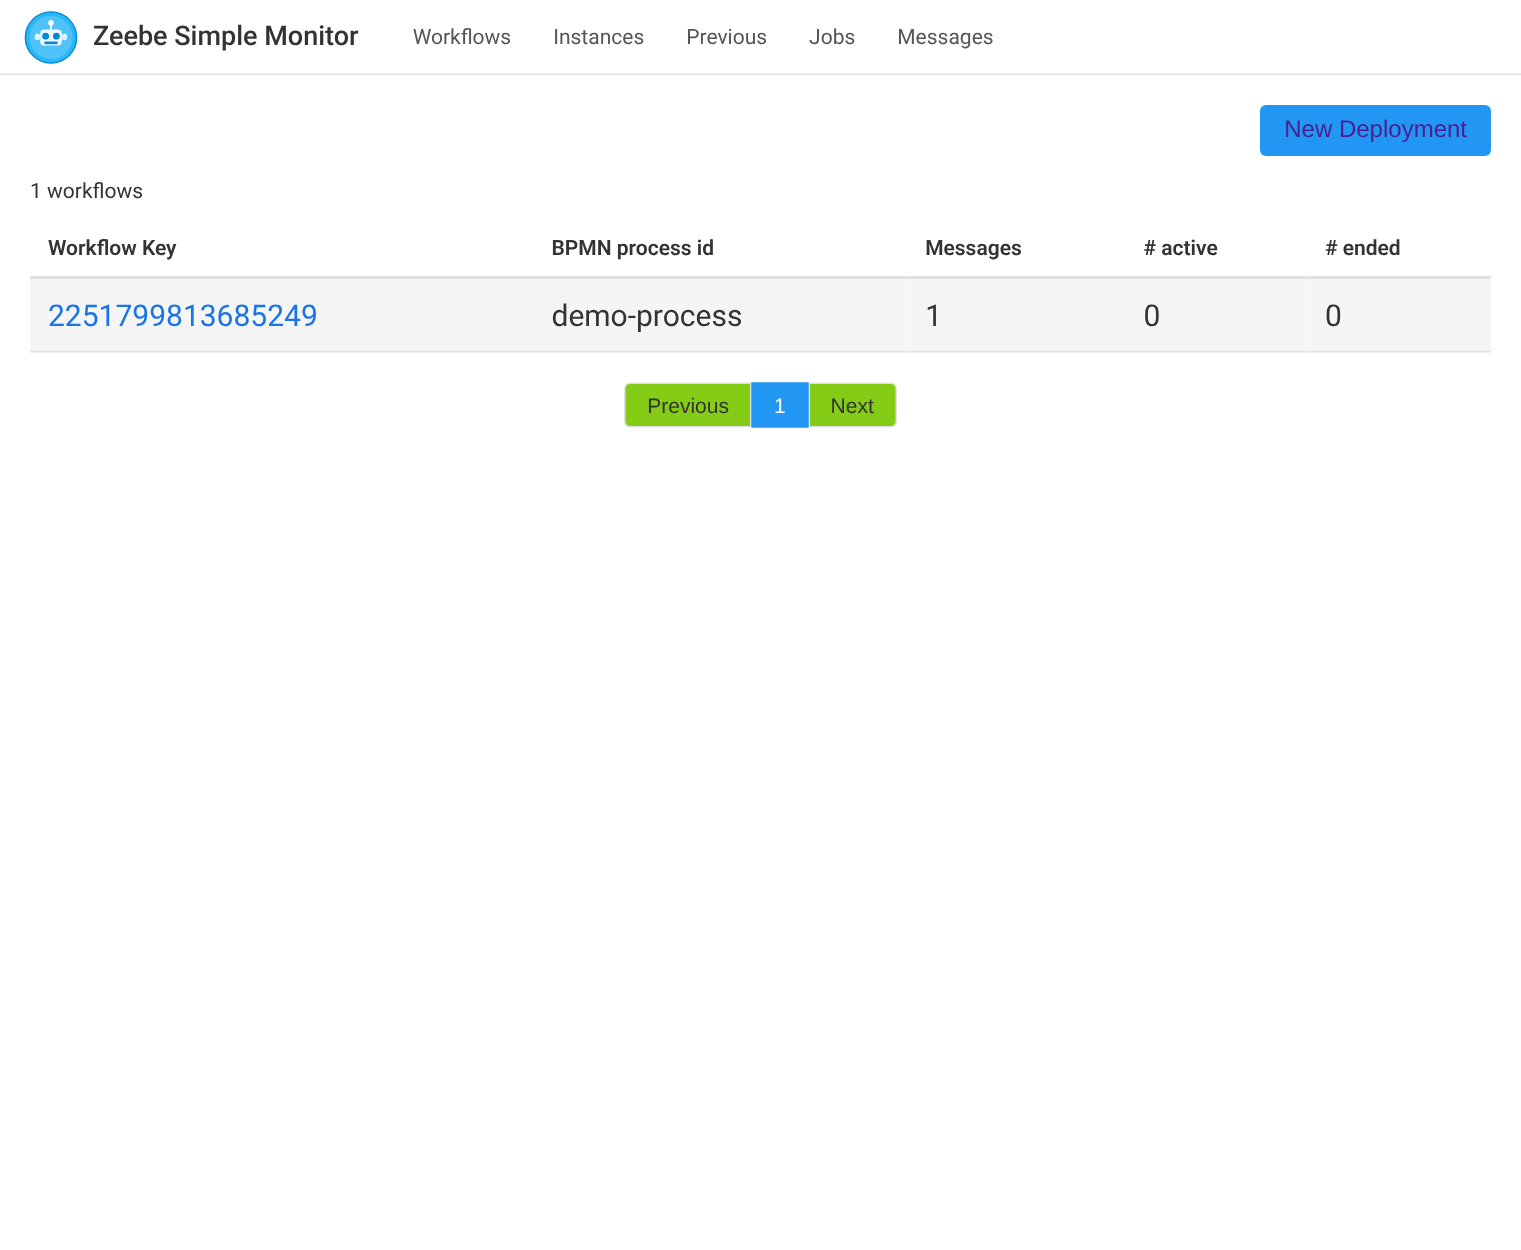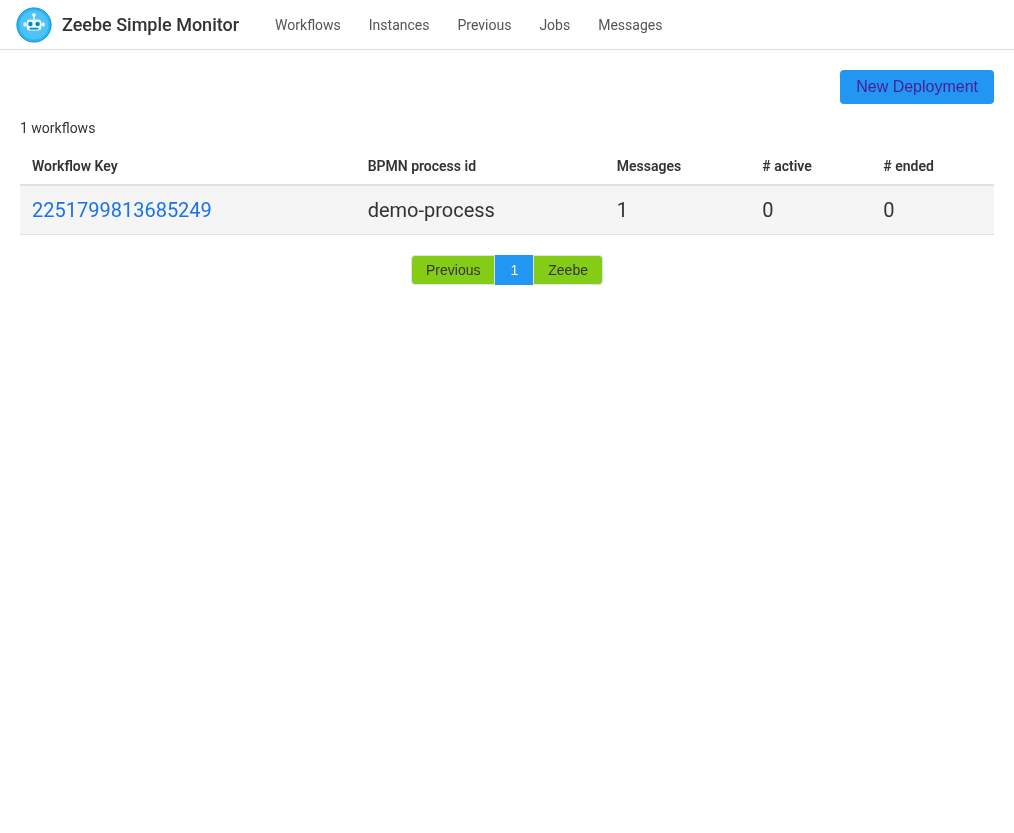--- a/index.html
+++ b/index.html
@@ -222,16 +222,16 @@
         <td>1</td>
         <td>0</td>
         <td>0</td>
       </tr>
     </tbody>
   </table>
 
   <div class="pagination">
     <button class="page-btn">Previous</button>
     <button class="page-btn active">1</button>
-    <button class="page-btn">Zeebe</button>
+    <button class="page-btn">Next</button>
   </div>
 
 </div>
 
 </body></html>

